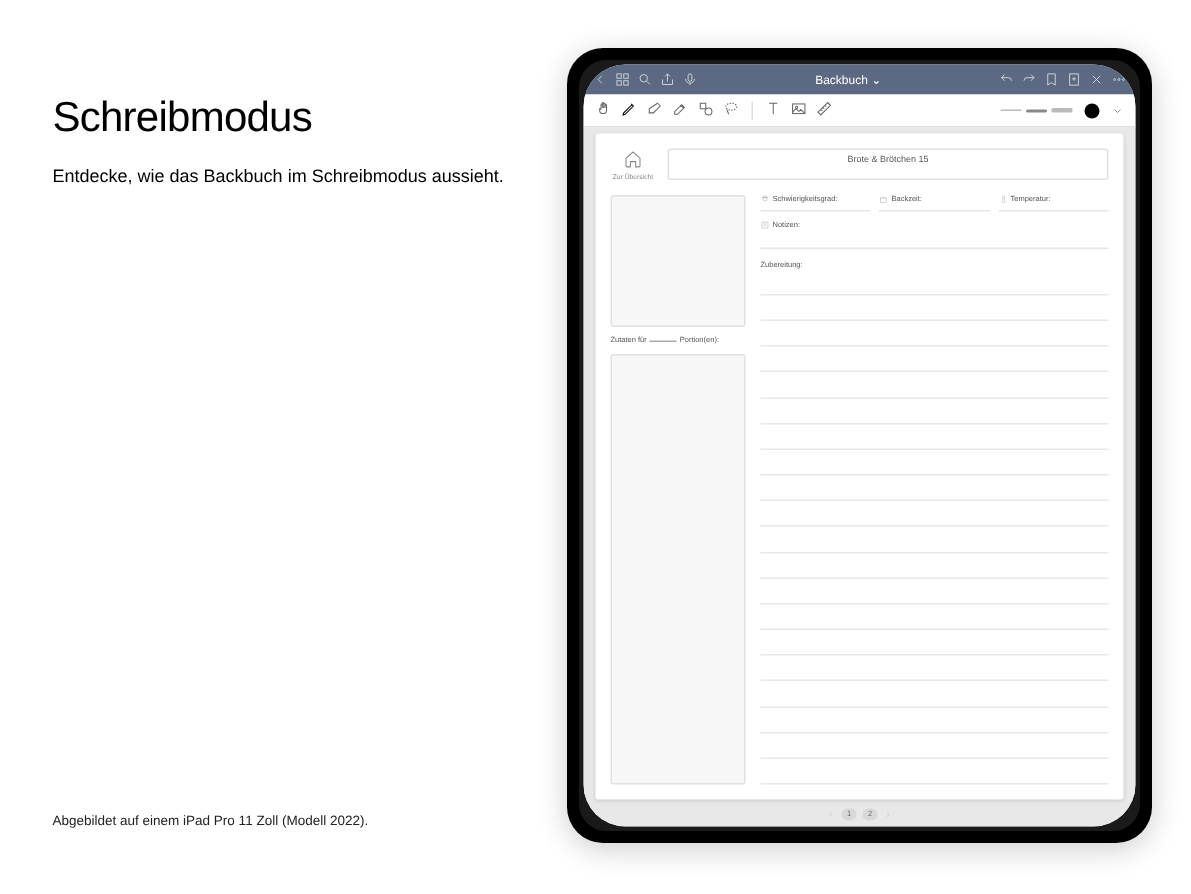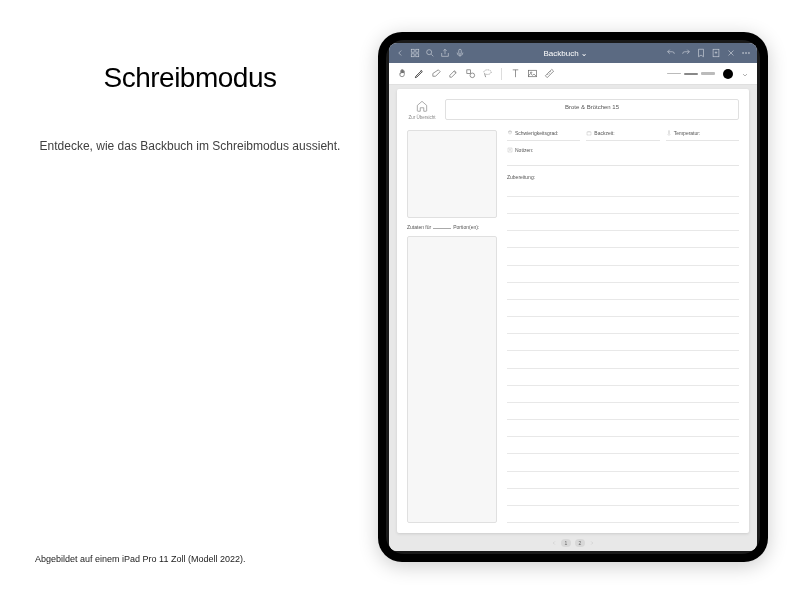--- a/index.html
+++ b/index.html
@@ -1,25 +1,25 @@
 <!DOCTYPE html>
 <html><head>
 <meta charset="utf-8">
 <style>
 * { margin: 0; padding: 0; box-sizing: border-box; }
 body { font-family: -apple-system, Helvetica, Arial, sans-serif; background: #fff; width: 794px; height: 596px; overflow: hidden; position: relative; }
 
 .left-panel { position: absolute; left: 35px; top: 62px; width: 310px; }
-.title { font-size: 28px; font-weight: 500; letter-spacing: -0.5px; margin-bottom: 43px; text-align: center; }
-.subtitle { font-size: 12px; line-height: 1.5; color: #404040; text-align: center; }
-.footer { position: absolute; left: 35px; bottom: 30px; font-size: 9px; line-height: 1.5; color: #222; }
+.title { font-size: 28px; font-weight: 500; letter-spacing: -0.5px; margin-bottom: 14px; }
+.subtitle { font-size: 12px; line-height: 1.5; color: #000000; }
+.footer { position: absolute; left: 35px; bottom: 42px; font-size: 9px; line-height: 1.5; color: #222; }
 
 .ipad { position: absolute; left: 378px; top: 32px; width: 390px; height: 530px; background: #000; border-radius: 24px; padding: 8px; box-shadow: 0 4px 20px rgba(0,0,0,0.2); }
 .ipad-inner { width: 100%; height: 100%; background: #1a1a1a; border-radius: 18px; padding: 3px; }
-.screen { width: 100%; height: 100%; background: #f2f2f2; border-radius: 8px; overflow: hidden; display: flex; flex-direction: column; }
+.screen { width: 100%; height: 100%; background: #f2f2f2; border-radius: 28px; overflow: hidden; display: flex; flex-direction: column; }
 
 .titlebar { height: 20px; background: #5b6a82; display: flex; align-items: center; padding: 0 6px; gap: 6px; color: #fff; }
 .titlebar .icons-left, .titlebar .icons-right { display: flex; gap: 5px; align-items: center; }
 .titlebar .doc-title { flex: 1; text-align: center; font-size: 8px; }
 .titlebar svg { width: 10px; height: 10px; fill: none; stroke: #d0d5de; stroke-width: 1.5; }
 
 .toolbar { height: 22px; background: #fff; border-bottom: 1px solid #e0e0e0; display: flex; align-items: center; padding: 0 8px; gap: 8px; }
 .toolbar .tool-group { display: flex; gap: 6px; align-items: center; }
 .toolbar svg { width: 11px; height: 11px; stroke: #666; fill: none; stroke-width: 1.5; }
 .toolbar .tool-active svg { stroke: #000; }

